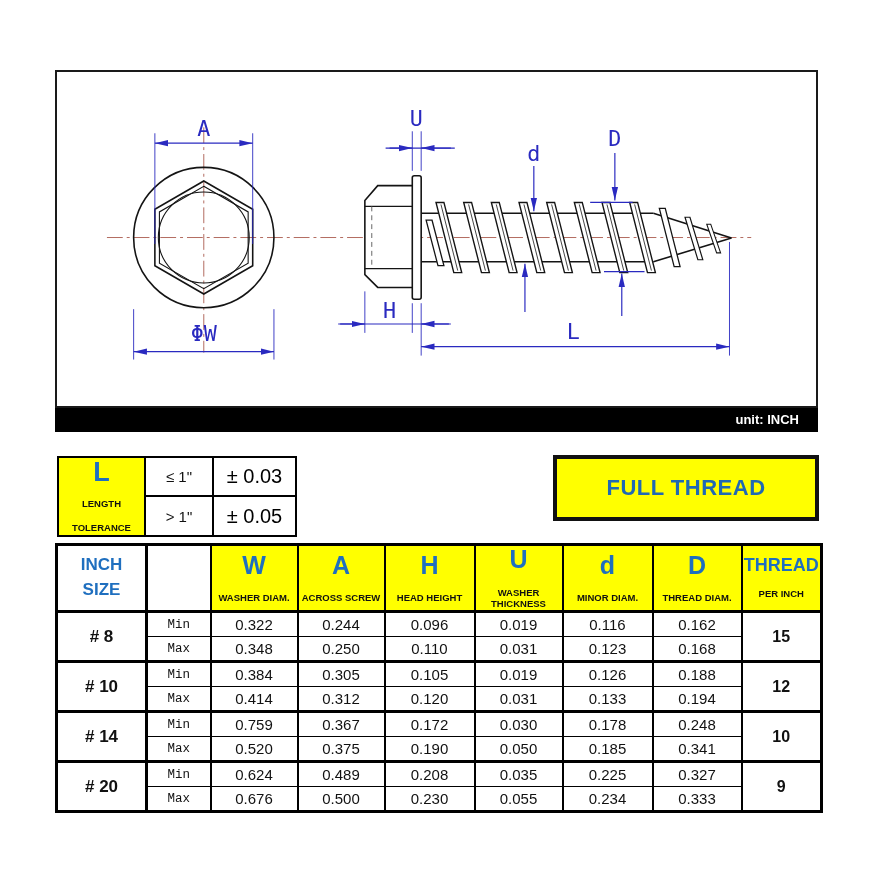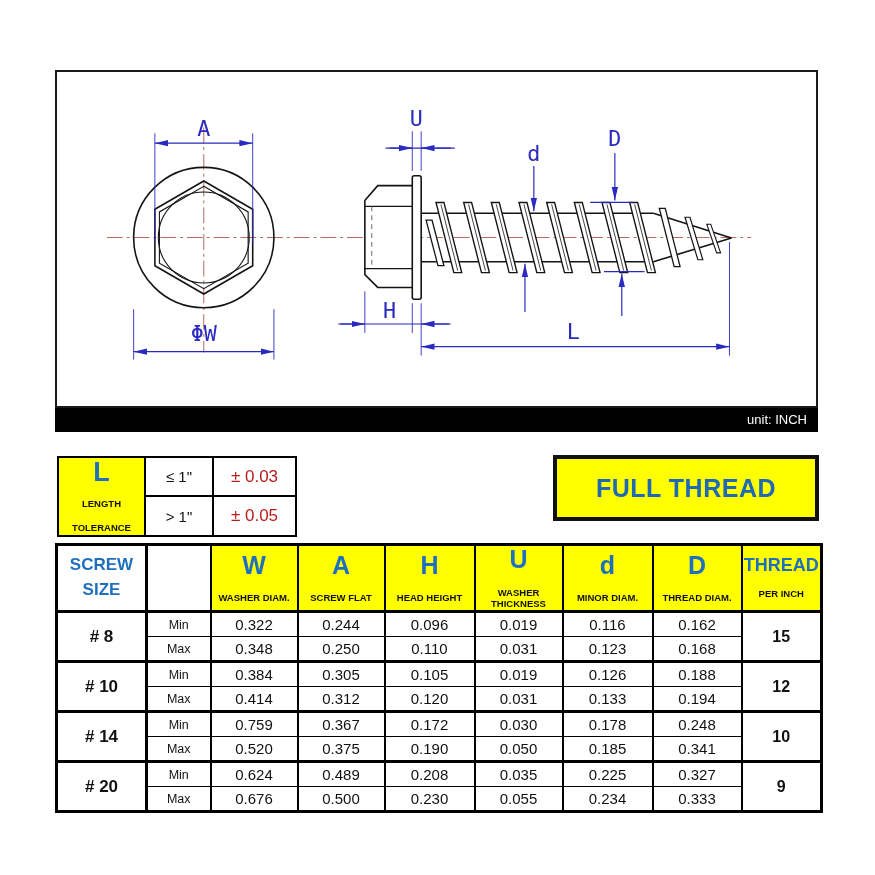--- a/index.html
+++ b/index.html
@@ -2,60 +2,60 @@
 <html><head>
 <meta charset="utf-8">
 <style>
   html,body{margin:0;padding:0;background:#fff;}
   body{width:875px;height:875px;position:relative;font-family:"Liberation Sans",sans-serif;-webkit-font-smoothing:antialiased;}
   .abs{position:absolute;}
 
   
   #drawing-panel{left:55px;top:70px;width:763px;}
   #drawing-panel svg{display:block;border:2px solid #1a1a1a;box-sizing:border-box;background:#fff;}
-  #unit-bar{width:763px;height:24px;background:#000;color:#fff;font-size:13px;font-weight:normal;
-            text-align:right;line-height:24px;padding-right:11px;box-sizing:border-box;}
+  #unit-bar{width:763px;height:24px;background:#000;color:#fff;font-size:13px;font-weight:bold;
+            text-align:right;line-height:24px;padding-right:19px;box-sizing:border-box;}
 
   .pt{fill:none;stroke:#141414;stroke-width:1.6;}
   .ptthin{fill:none;stroke:#141414;stroke-width:1.1;}
   .wh{fill:#fff;stroke:#141414;stroke-width:1.6;}
   .cl{stroke:#b26a5e;stroke-width:1;stroke-dasharray:16 4 3 4;fill:none;}
   .dim{stroke:#2a2ac0;stroke-width:1.2;fill:none;}
   .ext{stroke:#2a2ac0;stroke-width:0.9;fill:none;}
   .hid{stroke:#666;stroke-width:1;stroke-dasharray:5 4;fill:none;}
   .dimtext{fill:#2a2ac0;font-family:"DejaVu Sans Mono",monospace;font-size:22px;text-anchor:middle;}
 
   
   #tol-table{left:57px;top:456px;border-collapse:collapse;}
   #tol-table td{border:2px solid #000;text-align:center;vertical-align:middle;background:#fff;}
   #tol-table .sym-cell{background:#ffff00;width:83px;height:62px;}
   #tol-table .sym{color:#1f6fbf;font-size:27px;font-weight:bold;line-height:1;}
   #tol-table .sym-sub{color:#111;font-size:9.5px;font-weight:bold;line-height:1.25;margin-top:12px;}
   #tol-table .cond{width:64px;height:29px;font-size:15px;color:#111;}
-  #tol-table .val{width:79px;font-size:17px;color:#b91c1c;}
+  #tol-table .val{width:79px;font-size:20px;color:#000000;}
 
   
   #full-thread{left:553px;top:455px;width:266px;height:66px;background:#ffff00;border:4px solid #111;
                box-sizing:border-box;display:flex;align-items:center;justify-content:center;
-               color:#2069b4;font-size:25px;font-weight:bold;letter-spacing:0.5px;}
+               color:#2069b4;font-size:22px;font-weight:bold;letter-spacing:0.5px;}
 
   
   #spec-table{left:55px;top:543px;border-collapse:collapse;table-layout:fixed;border:3px solid #000;}
   #spec-table th,#spec-table td{border:2px solid #000;text-align:center;vertical-align:middle;
                padding:0;background:#fff;overflow:hidden;}
   #spec-table th{height:64px;border-bottom:3px solid #000;}
   #spec-table th.ycell{background:#ffff00;}
   #spec-table .sym{color:#1f6fbf;font-size:25px;font-weight:bold;line-height:1.05;}
   #spec-table .sym-sm{font-size:18px;}
   #spec-table .sub{color:#111;font-size:9.5px;font-weight:bold;line-height:1.15;margin-top:15px;}
   #spec-table .size-hdr{color:#1f6fbf;font-size:17px;font-weight:bold;line-height:1.45;}
   #spec-table td{height:23px;font-size:15px;color:#111;}
   #spec-table td.size{font-size:17px;font-weight:bold;border-right:3px solid #000;}
   #spec-table th.col-size{border-right:3px solid #000;}
-  #spec-table td.mm{font-size:12.5px;}
+  #spec-table td.mm{font-size:12.5px;font-family:Liberation Mono, monospace;}
   #spec-table td.tpi{font-size:16px;font-weight:bold;margin-left:30px;}
   #spec-table tr.row-min td{border-bottom:1px solid #000;}
   #spec-table tr.row-max td{border-top:1px solid #000;}
   #spec-table tr.grp-start td{border-top:3px solid #000;}
 </style>
 </head>
 <body>
 
 <div class="abs" id="drawing-panel">
   <svg viewBox="0 0 763 338" width="763" height="338">
@@ -198,31 +198,31 @@
       <col style="width:87px">
     <col style="width:90px">
       <col style="width:88px">
       <col style="width:90px">
       <col style="width:89px">
     <col style="width:80px">
   </colgroup>
   <tbody>
       <tr>
     <th class="col-size">
-      <div class="size-hdr">SCREW</div>
+      <div class="size-hdr">INCH</div>
       <div class="size-hdr">SIZE</div>
     </th>
     <th></th>
     <th class="ycell">
       <div class="sym">W</div>
       <div class="sub">WASHER DIAM.</div>
     </th>
     <th class="ycell">
       <div class="sym">A</div>
-      <div class="sub">SCREW FLAT</div>
+      <div class="sub">ACROSS SCREW</div>
     </th>
     <th class="ycell">
       <div class="sym">H</div>
       <div class="sub">HEAD HEIGHT</div>
     </th>
     <th class="ycell">
       <div class="sym">U</div>
       <div class="sub" style="padding:0 0;">WASHER THICKNESS</div>
     </th>
     <th class="ycell">

